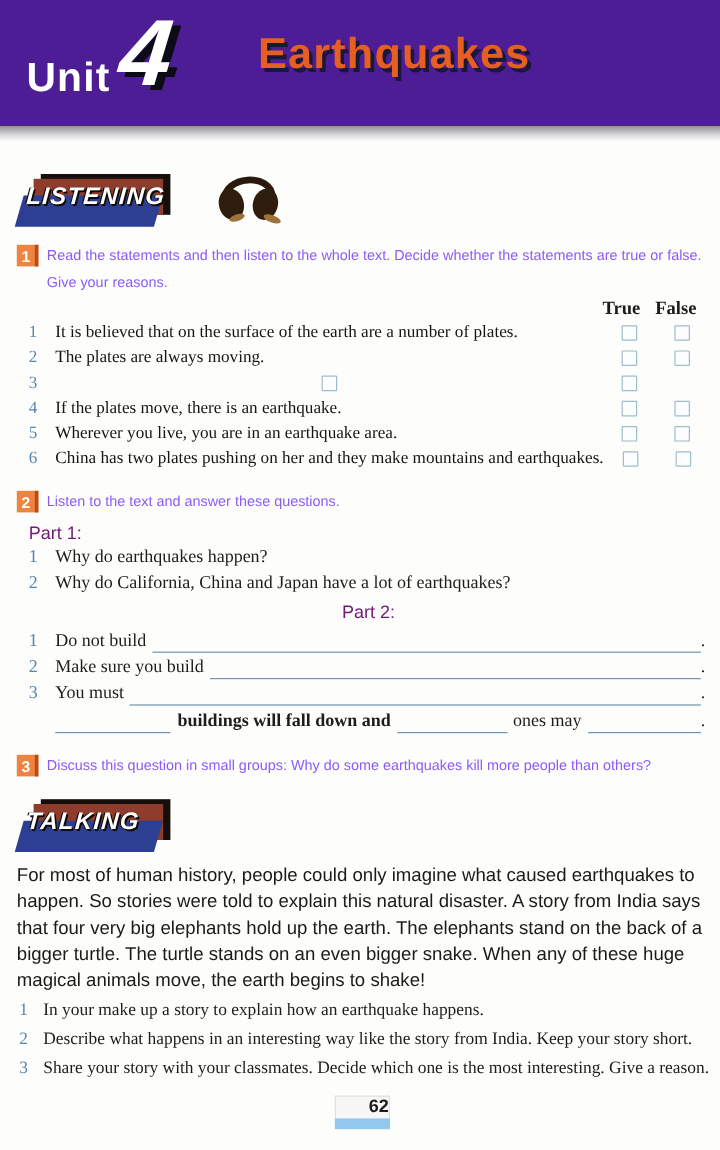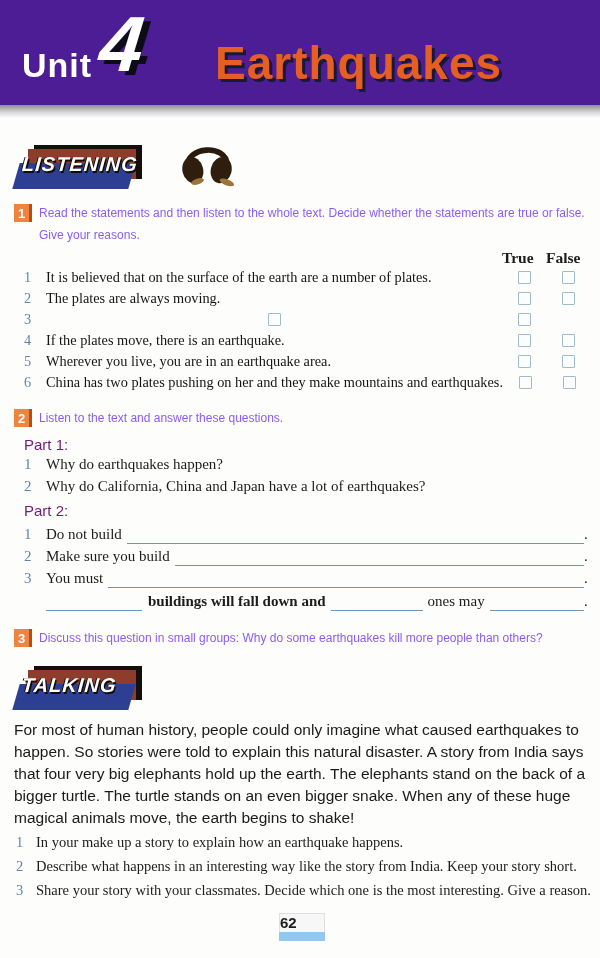--- a/index.html
+++ b/index.html
@@ -22,22 +22,22 @@
     font-size:34px; font-weight:bold; color:#ffffff; letter-spacing:1px;
   }
   .unit-number {
     position:absolute; left:100px; top:2px;
     font-size:78px; font-weight:bold; font-style:italic; color:#ffffff;
     text-shadow:7px 4px 0 #0c0c16;
     transform:skewX(-6deg);
     line-height:1.1;
   }
   .unit-title {
-    position:absolute; left:215px; top:36px;
-    font-size:46px; font-weight:bold; color:#e55f22;
+    position:absolute; left:215px; top:24px;
+    font-size:36px; font-weight:bold; color:#e55f22;
     text-shadow:3px 3px 0 #181838;
     letter-spacing:1px;
   }
   .banner-shadow {
     height:13px;
     background:linear-gradient(#8f8f93, #d6d6d8 55%, #fdfdfc);
   }
   
   .content { padding:0 10px 0 14px; }
   
@@ -104,21 +104,21 @@
   .talk-para { margin-top:6px; font-size:15.5px; line-height:22px; color:#1a1a1a; }
   .task-row {
     display:flex; margin-top:1px; height:23px; align-items:baseline;
     font-family:"Liberation Serif", serif; font-size:14.5px;
   }
   .task-num { width:22px; color:#5b86b0; flex-shrink:0; padding-left:2px; }
   .task-text { white-space:nowrap; }
   
   .page-footer { display:flex; flex-direction:column; align-items:center; margin-top:8px; }
   .page-num-box {
-    width:46px; text-align:left; font-size:15px; font-weight:bold;
+    width:46px; text-align:right; font-size:15px; font-weight:bold;
     background:#f7f7f7; border:1px solid #e0e0e0; border-bottom:none;
     height:19px; line-height:18px;
   }
   .page-num-bar { width:46px; height:9px; background:#92c8ee; }
   .mt14 { margin-top:14px; }
   .mt10 { margin-top:10px; }
   .mt16 { margin-top:16px; }
 </style>
 </head>
 <body>
@@ -233,21 +233,21 @@
 
   <div class="q-row">
     <span class="q-num">1</span>
     <span>Why do earthquakes happen?</span>
   </div>
   <div class="q-row">
     <span class="q-num">2</span>
     <span>Why do California, China and Japan have a lot of earthquakes?</span>
   </div>
 
-  <div class="part-label" style="margin-top:0;">Part 2:</div>
+  <div class="part-label" style="margin-top:0;text-align:center;">Part 2:</div>
 
   <div class="fill-row">
     <span class="q-num">1</span>
     <span>Do not build</span>
     <span class="blank grow"></span>
     <span class="period">.</span>
   </div>
   <div class="fill-row">
     <span class="q-num">2</span>
     <span>Make sure you build</span>

